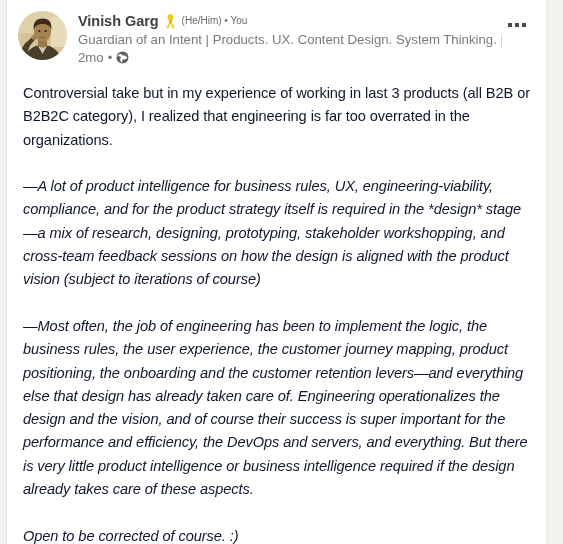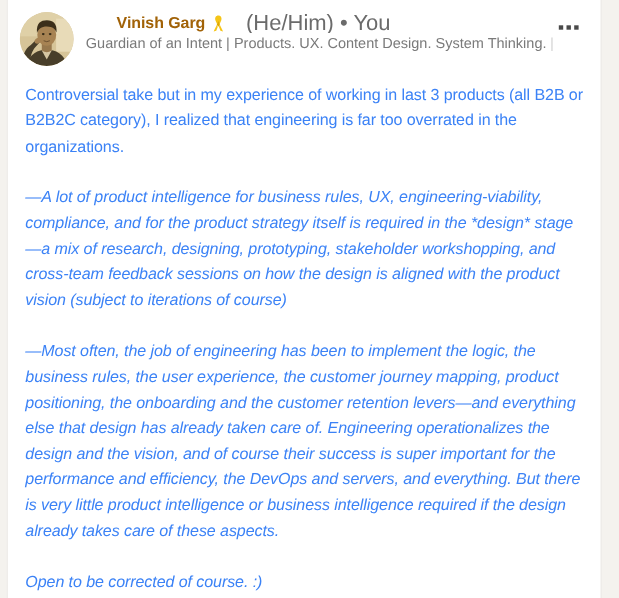--- a/index.html
+++ b/index.html
@@ -59,34 +59,33 @@
   .name-row {
     display: flex;
     align-items: center;
     line-height: 18px;
     white-space: nowrap;
     overflow: hidden;
   }
   .author-name {
     font-size: 14.5px;
     font-weight: bold;
-    color: #a16207;
+    color: #404040;
     letter-spacing: -0.05px;
-    margin-left: 28px;
   }
   .ribbon-icon {
     display: inline-block;
     margin: 0 3px 0 5px;
     line-height: 0;
   }
   .ribbon-icon svg { display:block; width: 13px; height: 17px; }
   .name-meta {
-    font-size: 20px;
+    font-size: 10px;
     color: #6b6b6b;
-    margin-left: 16px;
+    margin-left: 2px;
   }
 
   .headline {
     font-size: 13.2px;
     color: #7a7a7a;
     line-height: 17px;
     margin-top: 1px;
     white-space: nowrap;
     overflow: hidden;
     text-overflow: clip;
@@ -125,21 +124,21 @@
 
   
   .post-body {
     padding: 16px 16px 0 16px;
     box-sizing: border-box;
   }
   .post-body p {
     margin: 0;
     font-size: 14.6px;
     line-height: 23.3px;
-    color: #3b82f6;
+    color: #0f172a;
     letter-spacing: -0.08px;
   }
   .post-body p.gap { margin-top: 23.3px; font-style: italic; }
 </style>
 </head>
 <body>
 
 <div id="root">
   <div class="post-card">
 
@@ -191,20 +190,31 @@
               <path d="M5.4 9.1 L2.2 15.7 L4.6 15.0 L5.9 11.6 Z" fill="#f5c518"></path>
               <path d="M7.6 9.1 L10.8 15.7 L8.4 15.0 L7.1 11.6 Z" fill="#f5c518"></path>
               <path d="M6.5 6.2 L7.9 9.2 L6.5 11.3 L5.1 9.2 Z" fill="#e0a800"></path>
             </svg>
           </span>
           <span class="name-meta">(He/Him) • You</span>
         </div>
 
         <div class="headline">Guardian of an Intent | Products. UX. Content Design. System Thinking. |…</div>
 
+        <div class="time-row">
+          <span>2mo</span>
+          <span class="time-sep">•</span>
+          <span class="globe-icon">
+            <svg viewBox="0 0 13 13" xmlns="http://www.w3.org/2000/svg" aria-hidden="true">
+              <circle cx="6.5" cy="6.5" r="6" fill="#5f5f5f"></circle>
+              <path d="M6.5 1.0 a5.5 5.5 0 0 1 0 11 a5.5 5.5 0 0 1 0 -11 z" fill="#5f5f5f"></path>
+              <path d="M1.3 5.2 L4.0 5.2 L5.0 6.6 L4.0 8.0 L4.6 10.4 L6.2 11.9 L6.2 9.6 L7.6 8.2 L9.9 8.2 L11.3 6.4 L9.0 4.6 L6.4 4.6 L5.4 3.0 L3.0 3.2 Z" fill="#ffffff"></path>
+            </svg>
+          </span>
+        </div>
 
       </div>
 
       <div class="overflow-menu">
         <i></i>
         <i></i>
         <i></i>
       </div>
 
     </div>

